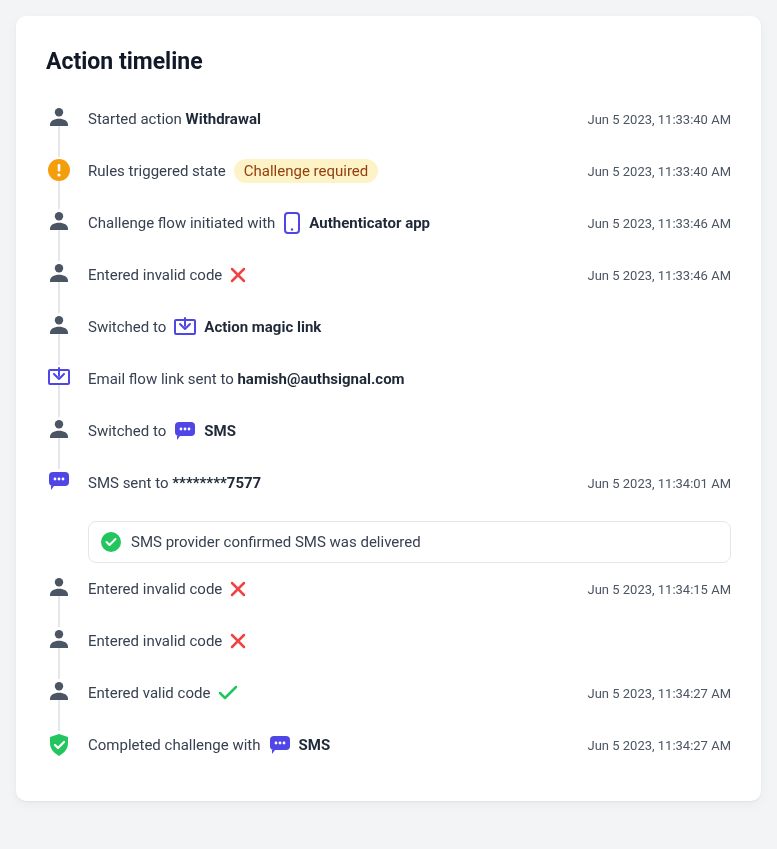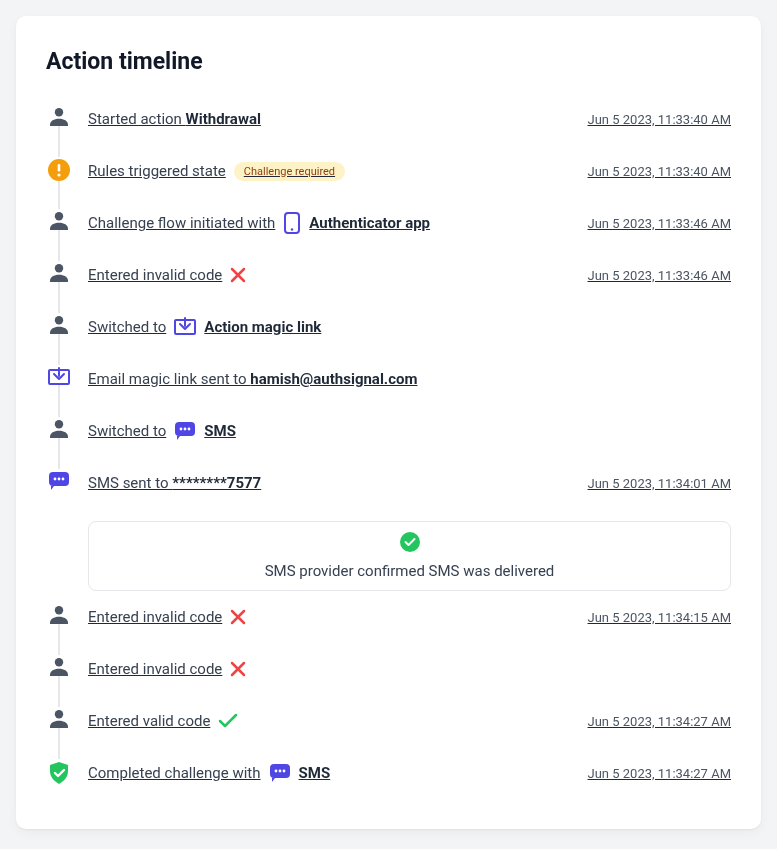--- a/index.html
+++ b/index.html
@@ -51,57 +51,55 @@
     z-index: 1;
   }
   .content {
     flex: 1;
     display: flex;
     align-items: center;
     justify-content: space-between;
     padding-left: 16px;
     gap: 20px;
     min-height: 24px;
-    text-decoration: underline;
   }
   .left {
     display: flex;
     align-items: center;
     flex-wrap: wrap;
     gap: 8px;
     font-size: 15px;
     color: #374151;
   }
   .left .bold { font-weight: 700; color:#1f2937; }
   .time {
     font-size: 13px;
     color: #4b5563;
     white-space: nowrap;
   }
   .badge {
     display: inline-flex;
     align-items: center;
-    font-size: 11px;
+    font-size: 15px;
     padding: 3px 10px;
     border-radius: 999px;
   }
   .badge-warn { background:#fef3c7; color:#92400e; }
   .mini-icon { display:inline-flex; align-items:center; }
   .sub-panel {
     margin-top: 12px;
     margin-left: 42px;
     border: 1px solid #e5e7eb;
     border-radius: 8px;
     padding: 10px 12px;
     display: flex;
     align-items: center;
     gap: 10px;
     font-size: 15px;
     color: #374151;
-    flex-direction: column;
   }
   
   .ic-person { width:20px; height:20px; }
   .ic-warning-circle { width:22px; height:22px; }
   .ic-inbox { width:22px; height:20px; }
   .ic-bubble { width:22px; height:20px; }
   .ic-shield { width:22px; height:24px; }
   .ic-phone { width:18px; height:22px; }
   .ic-x { width:16px; height:16px; }
   .ic-check { width:20px; height:16px; }
@@ -208,21 +206,21 @@
       <div class="row">
         <div class="icon-col">
           <span class="mini-icon">
             <svg class="ic-inbox" viewBox="0 0 22 20">
               <use href="#svg-inbox"></use>
             </svg>
           </span>
         </div>
         <div class="content">
           <div class="left">
-            <span><span>Email magic link sent to </span><span class="bold">hamish@authsignal.com</span></span>
+            <span><span>Email flow link sent to </span><span class="bold">hamish@authsignal.com</span></span>
           </div>
         </div>
       </div>
       <div class="row">
         <div class="icon-col">
           <span class="mini-icon">
             <svg class="ic-person" viewBox="0 0 20 20">
               <use href="#svg-person"></use>
             </svg>
           </span>

